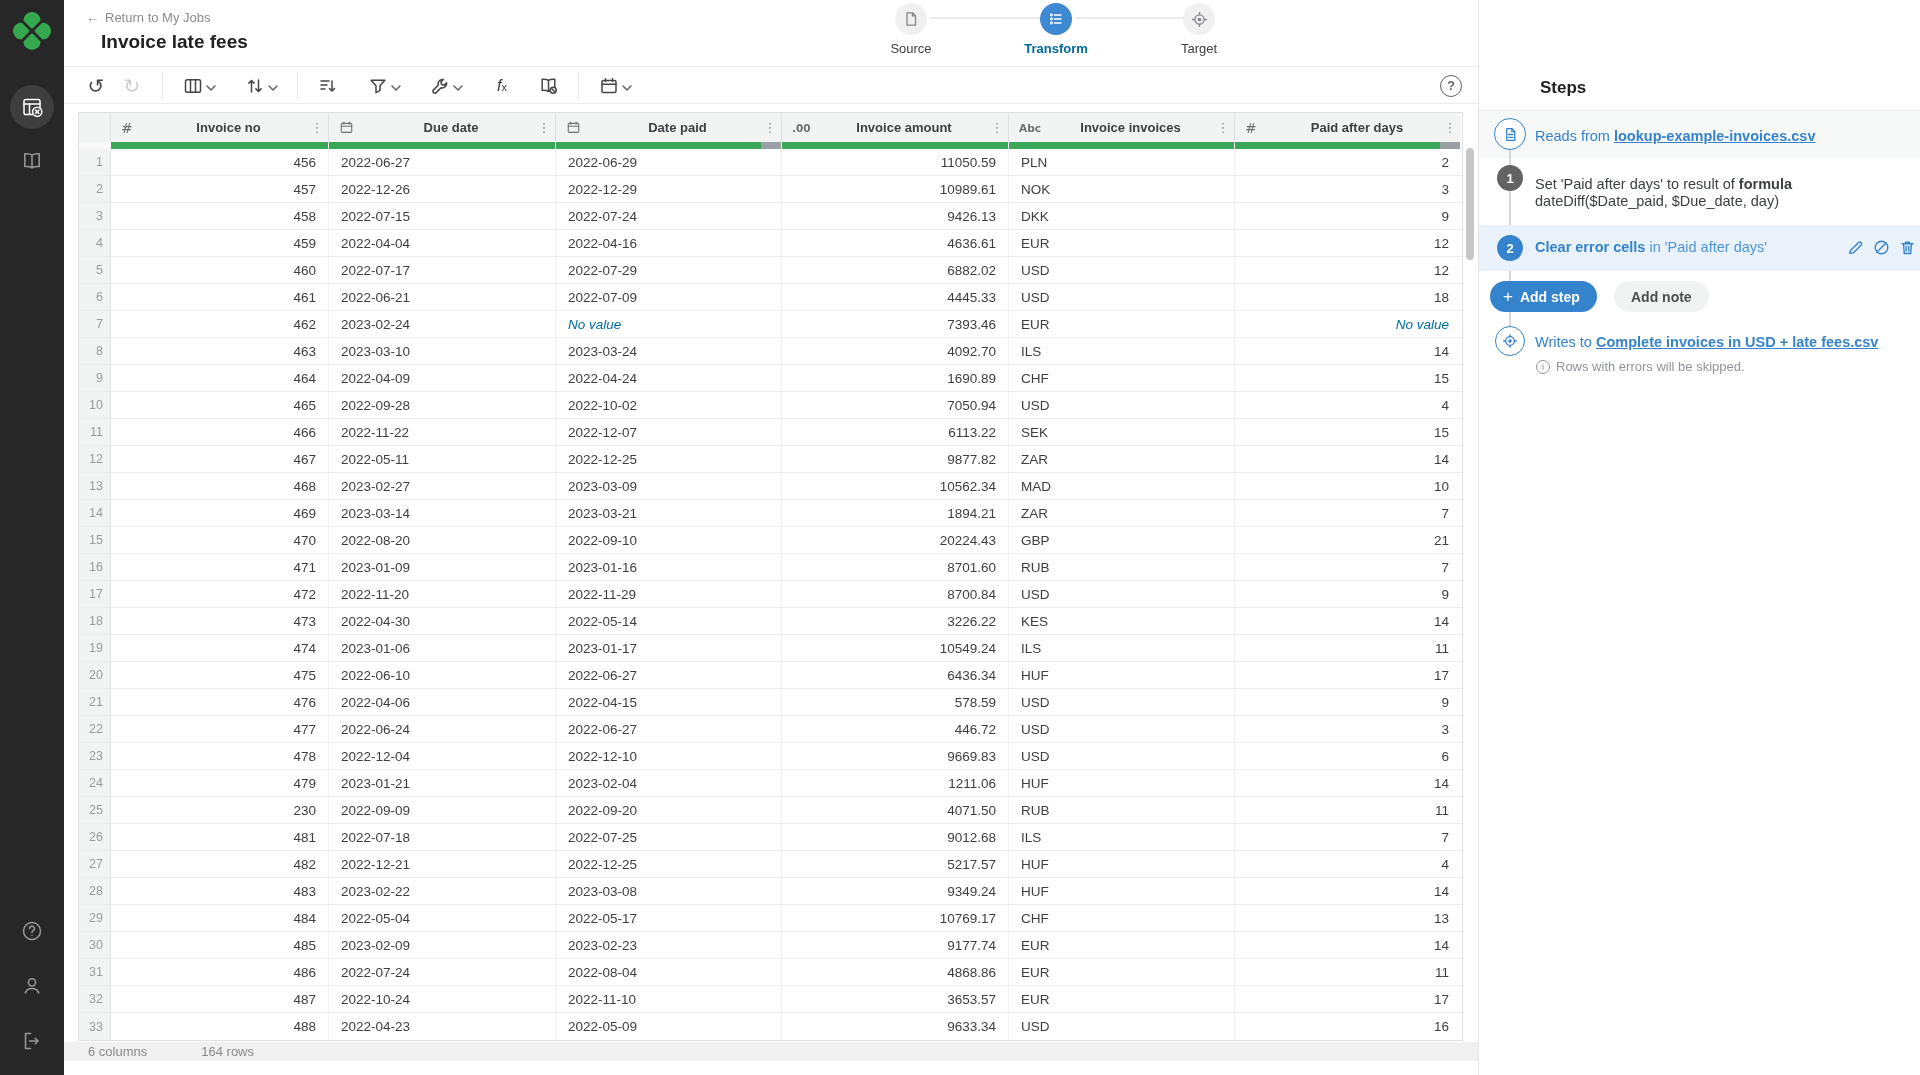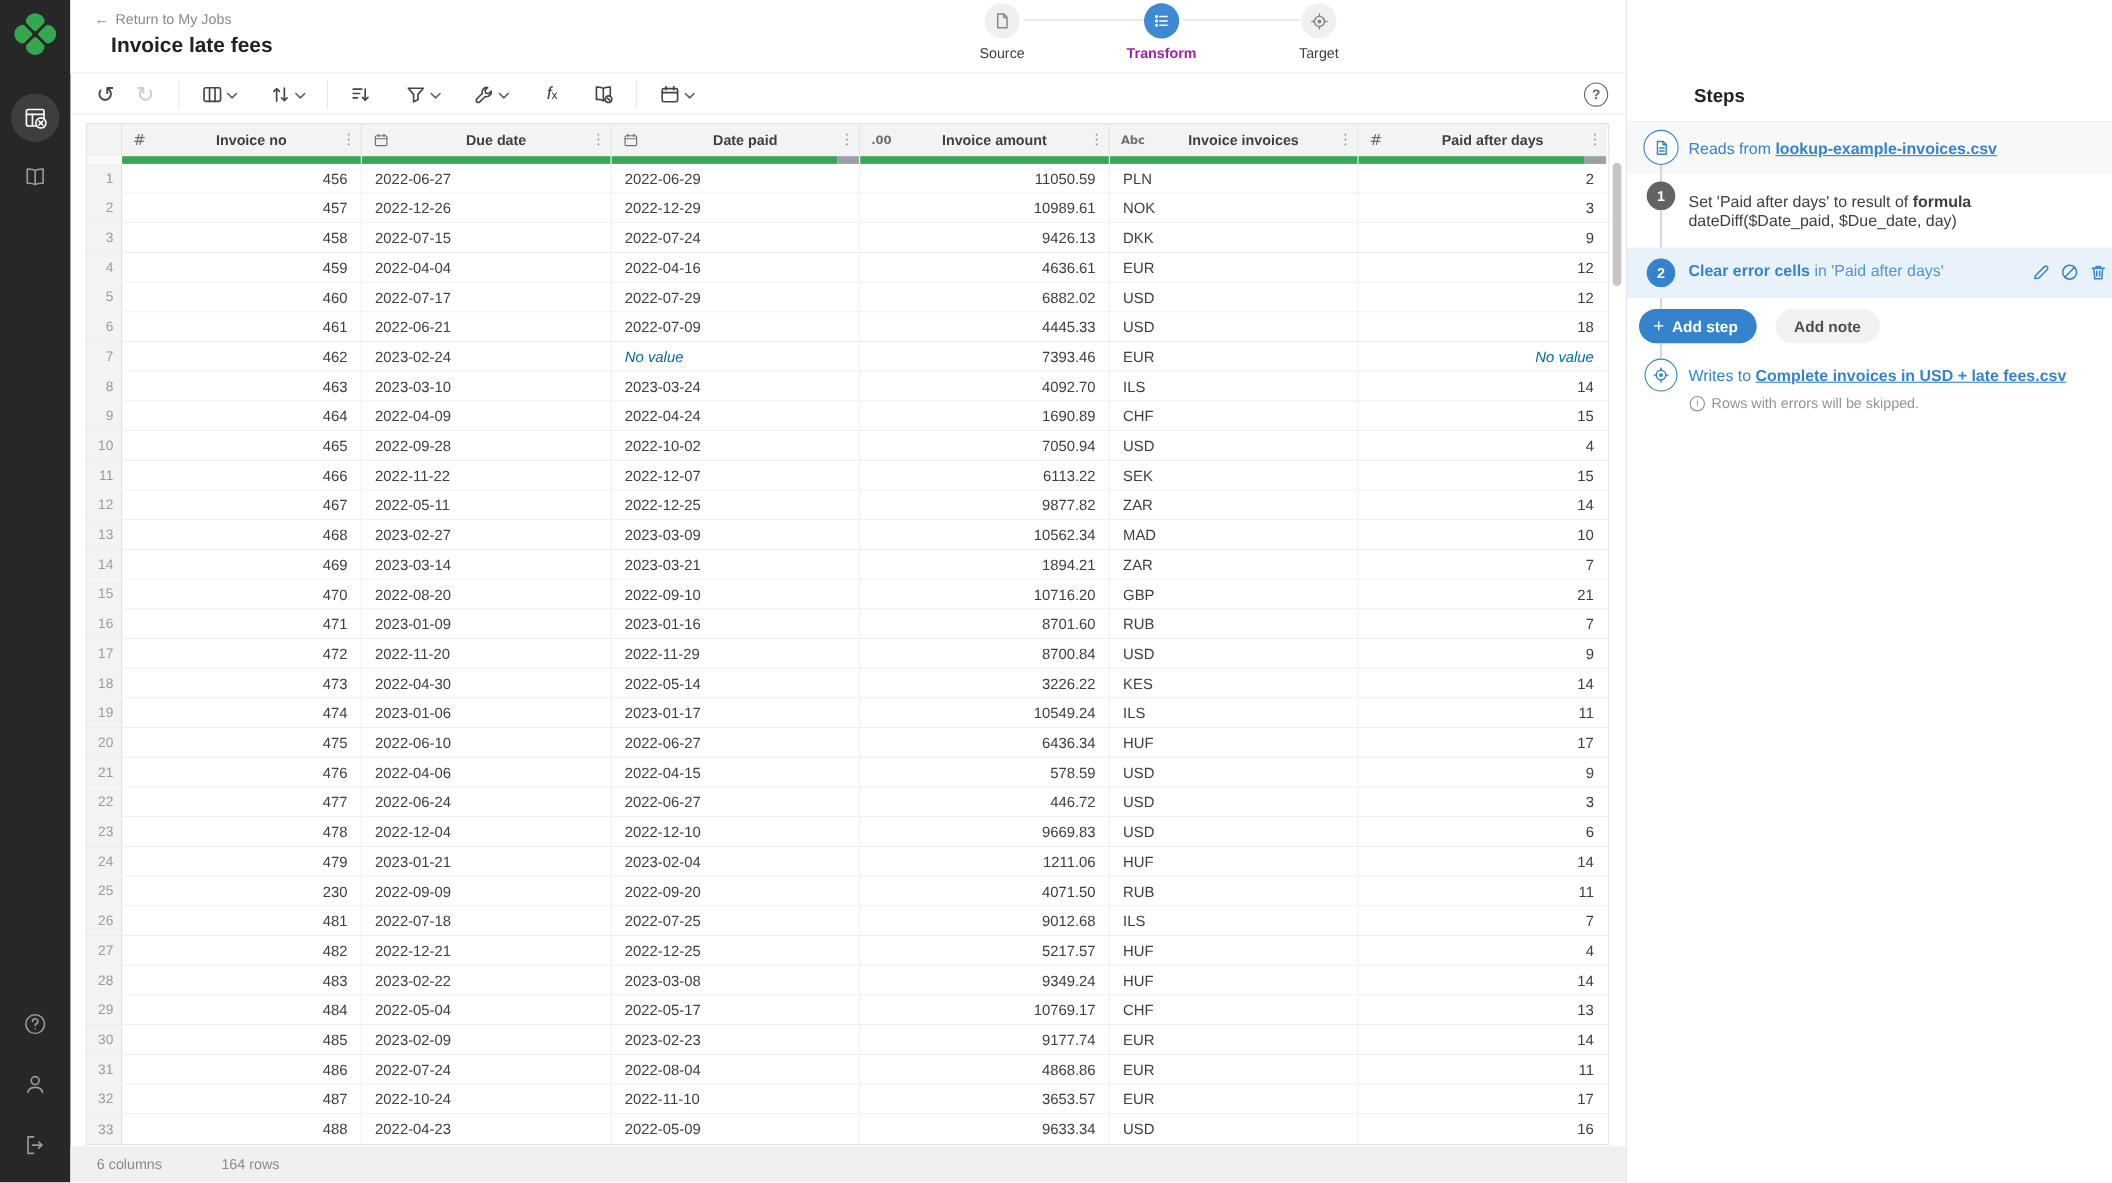--- a/index.html
+++ b/index.html
@@ -22,21 +22,21 @@
   .tophdr { position:absolute; left:64px; top:0; width:1856px; height:67px; background:#fff; border-bottom:1px solid #ececec; }
   .backlink { position:absolute; left:22px; top:10px; font-size:13px; color:#8a8a8a; display:flex; gap:6px; align-items:center; cursor:pointer; }
   .job-title { position:absolute; left:37px; top:31px; font-size:19px; font-weight:bold; color:#202124; }
 
   .stepper { position:absolute; left:0; top:0; width:1414px; height:60px; pointer-events:none; }
   .step-it { position:absolute; width:90px; text-align:center; pointer-events:auto; cursor:pointer; }
   .step-circle { width:32px; height:32px; border-radius:50%; margin:0 auto; display:flex; align-items:center; justify-content:center; }
   .step-circle.idle { background:#f0f0f0; color:#80868b; }
   .step-circle.current { background:#3e8ad2; color:#fff; }
   .step-lbl { margin-top:6px; font-size:13px; color:#404040; }
-  .step-lbl.current { color:#a21caf; font-weight:bold; }
+  .step-lbl.current { color:#0369a1; font-weight:bold; }
   .step-line { position:absolute; top:17px; height:2px; background:#ebebeb; }
 
   .runjob { position:absolute; left:1714px; top:16px; width:119px; height:32px; border:1.5px solid #3583cc; border-radius:17px;
             background:#fff; color:#3583cc; font-weight:bold; font-size:15px; display:flex; align-items:center; justify-content:center; cursor:pointer; }
 
   
   .toolbar { position:absolute; left:64px; top:68px; width:1414px; height:36px; border-bottom:1px solid #ececec;
              display:flex; align-items:center; padding-left:14px; }
   .tbtn { width:36px; height:28px; display:flex; align-items:center; justify-content:center; color:#454545; cursor:pointer; gap:3px; }
   .tbtn.disabled { color:#cdcdcd; cursor:default; }
@@ -73,21 +73,21 @@
           display:flex; align-items:center; justify-content:flex-end; padding-right:7px; }
   .cell { font-size:13.5px; color:#3e3e3e; display:flex; align-items:center; padding:0 12px;
           border-right:1px solid #f0f0f0; overflow:hidden; white-space:nowrap; }
   .cell.r { justify-content:flex-end; }
   .cell:last-child { border-right:none; }
   .cell.novalue { color:#0369a1; font-style:italic; }
   .vscroll { position:absolute; left:1466px; top:148px; width:8px; height:888px; }
   .vthumb { width:8px; height:112px; background:#c6c6c6; border-radius:4px; cursor:pointer; }
 
   
-  .statusbar { position:absolute; left:64px; top:1042px; width:1414px; height:33px; background:#f0f0f0;
+  .statusbar { position:absolute; left:64px; top:1042px; width:1414px; height:19px; background:#f0f0f0;
                display:flex; align-items:center; gap:54px; padding-left:24px; font-size:13px; color:#8a8a8a; }
 
   
   .panel { position:absolute; left:1478px; top:0; width:442px; height:1075px; background:#fff; border-left:1px solid #e4e4e4; }
   .panel-title { position:absolute; left:25px; top:78px; font-size:17px; font-weight:bold; color:#202124;margin-left:36px; }
   .panel-div { position:absolute; left:0; top:110px; width:442px; height:1px; background:#ededed; }
   .reads-strip { position:absolute; left:0; top:111px; width:442px; height:47px; background:#f7f8f8; }
   .connector { position:absolute; left:30px; top:150px; width:2px; height:185px; background:#d8d8d8; }
   .pcircle { position:absolute; border-radius:50%; display:flex; align-items:center; justify-content:center; background:#fff; }
   .pcircle.outline { width:32px; height:32px; border:1.5px solid #3583cc; color:#3583cc; }
@@ -507,21 +507,21 @@
           <div class="cell">2023-03-21</div>
           <div class="cell r">1894.21</div>
           <div class="cell">ZAR</div>
           <div class="cell r">7</div>
         </div>
         <div class="grid trow">
           <div class="rnum">15</div>
           <div class="cell r">470</div>
           <div class="cell">2022-08-20</div>
           <div class="cell">2022-09-10</div>
-          <div class="cell r">10716.20</div>
+          <div class="cell r">20224.43</div>
           <div class="cell">GBP</div>
           <div class="cell r">21</div>
         </div>
         <div class="grid trow">
           <div class="rnum">16</div>
           <div class="cell r">471</div>
           <div class="cell">2023-01-09</div>
           <div class="cell">2023-01-16</div>
           <div class="cell r">8701.60</div>
           <div class="cell">RUB</div>

